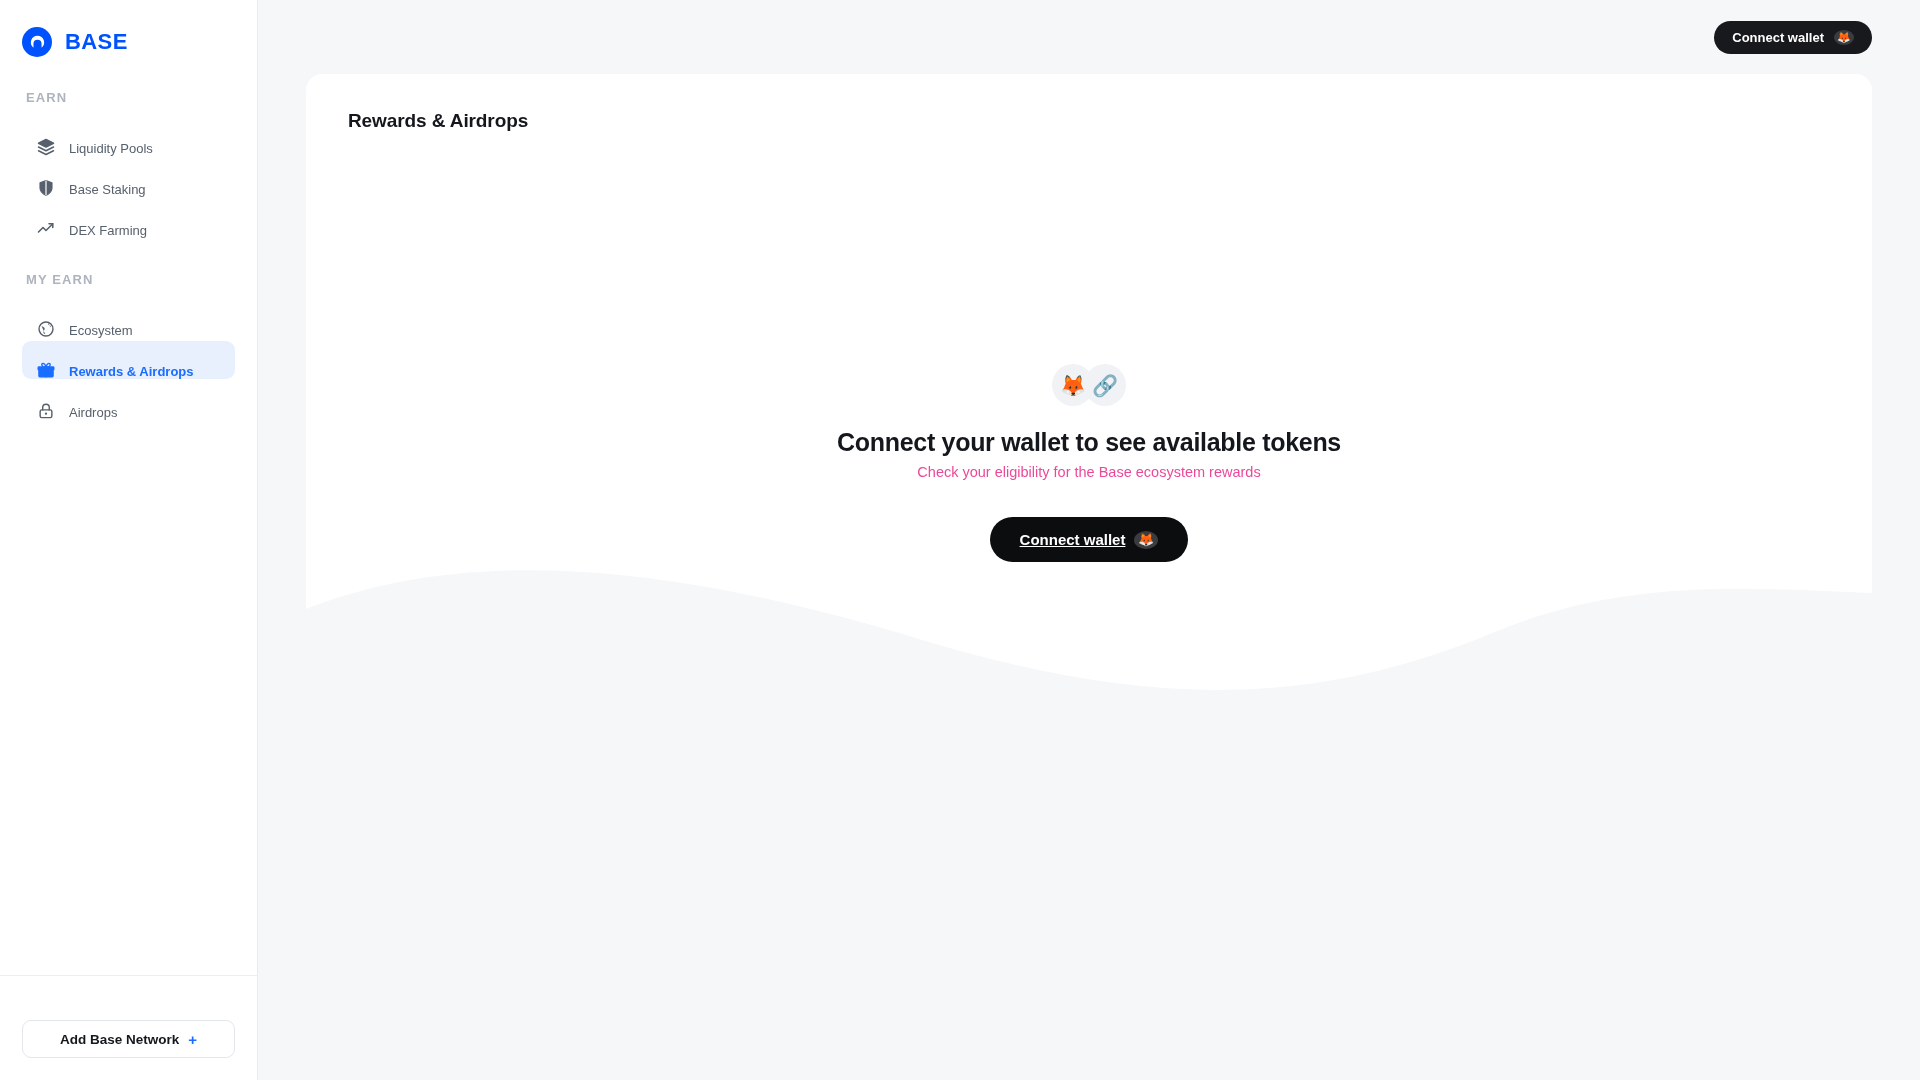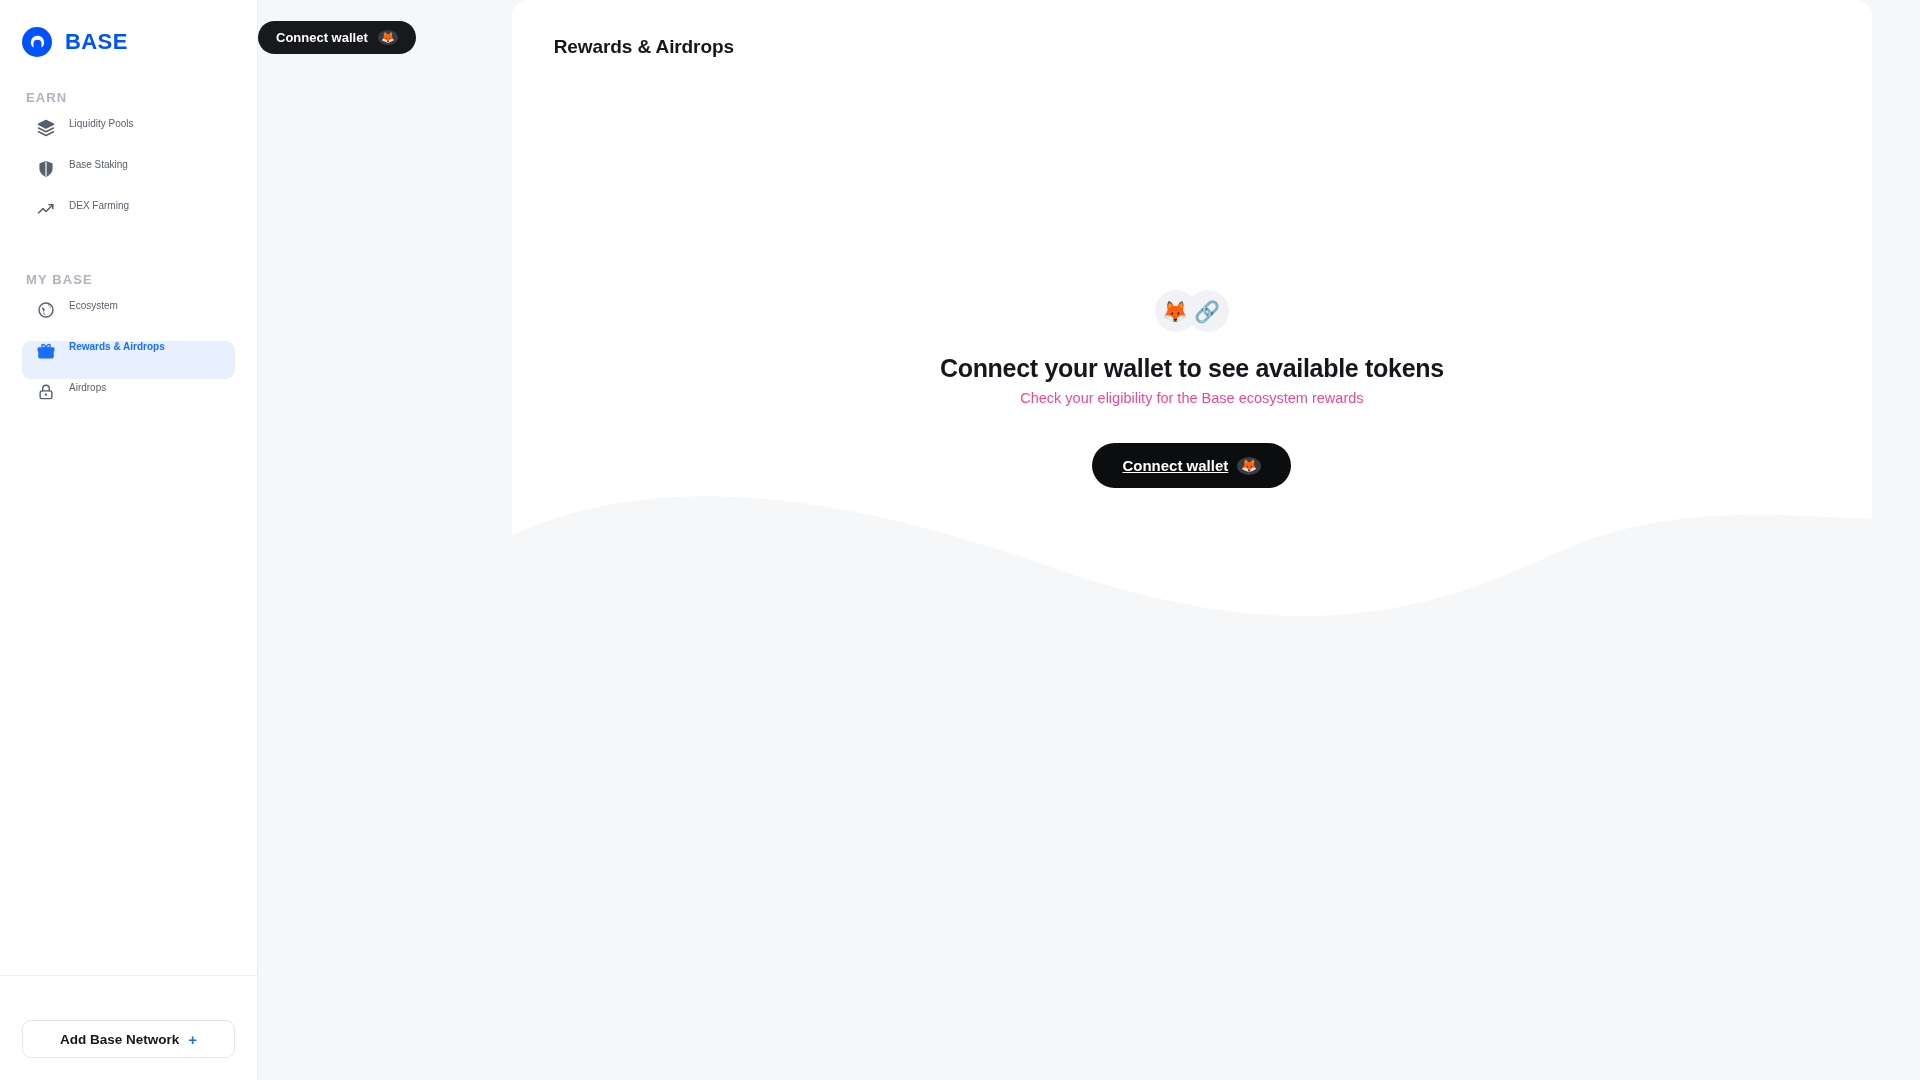--- a/index.html
+++ b/index.html
@@ -72,29 +72,29 @@
     font-weight: 600;
     letter-spacing: 1.1px;
     color: #aeb4bd;
     padding: 0 0 10px 26px;
   }
 
   .nav-section + .nav-section { margin-top: 34px; }
 
   .nav-item {
     display: flex;
-    align-items: flex-start;
+    align-items: flex-end;
     gap: 14px;
     height: 38px;
     margin: 3px 22px;
     padding-left: 14px;
     border-radius: 9px;
     cursor: pointer;
     color: #57606d;
-    font-size: 10px;
+    font-size: 13px;
     font-weight: 400;
     user-select: none;
   }
 
   .nav-item.active {
     background: #e8f0fe;
     color: #1a6dff;
     font-weight: 700;
   }
 
@@ -137,21 +137,21 @@
     color: #1a6dff;
     font-size: 15px;
     font-weight: 700;
   }
 
   
   .main {
     flex: 1;
     height: 1080px;
     display: flex;
-    flex-direction: row;
+    flex-direction: column;
     background: #f6f7f9;
     position: relative;
     overflow: hidden;
   }
 
   .topbar {
     height: 74px;
     display: flex;
     align-items: center;
     justify-content: flex-end;
@@ -371,21 +371,21 @@
             <svg width="18" height="18" viewBox="0 0 24 24" fill="none" stroke="currentColor" stroke-width="2.1" stroke-linecap="round" stroke-linejoin="round">
               <polyline points="2 16 8 10 12 14 21 5"></polyline>
               <polyline points="16 5 21 5 21 10"></polyline>
             </svg>
           </span>
           <span>DEX Farming</span>
         </div>
       </div>
 
       <div class="nav-section">
-        <div class="nav-section-label">MY BASE</div>
+        <div class="nav-section-label">MY EARN</div>
 
         <div class="nav-item">
           <span class="nav-icon">
             <svg width="18" height="18" viewBox="0 0 24 24" fill="none" stroke="currentColor" stroke-width="1.9">
               <circle cx="12" cy="12" r="9.3"></circle>
               <path d="M6 8c2 1.5 3 1 4 2.5S9 14 8.5 16 11 19 11 19" fill="currentColor" stroke="none"></path>
               <path d="M15 3.5c-.6 2 .3 3 1.6 3.4 1.4.4 2.2 1.6 1.4 3" fill="currentColor" stroke="none"></path>
             </svg>
           </span>
           <span>Ecosystem</span>

